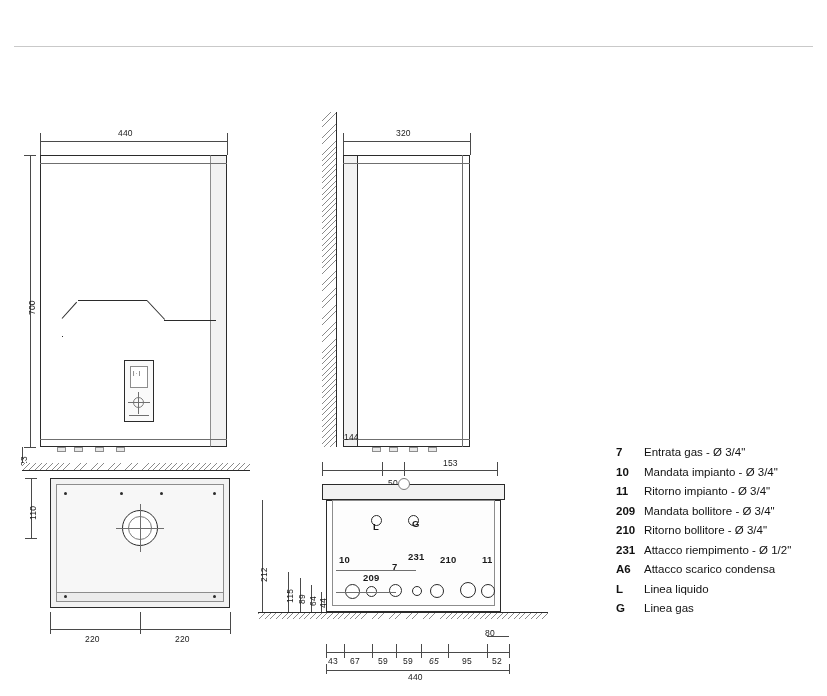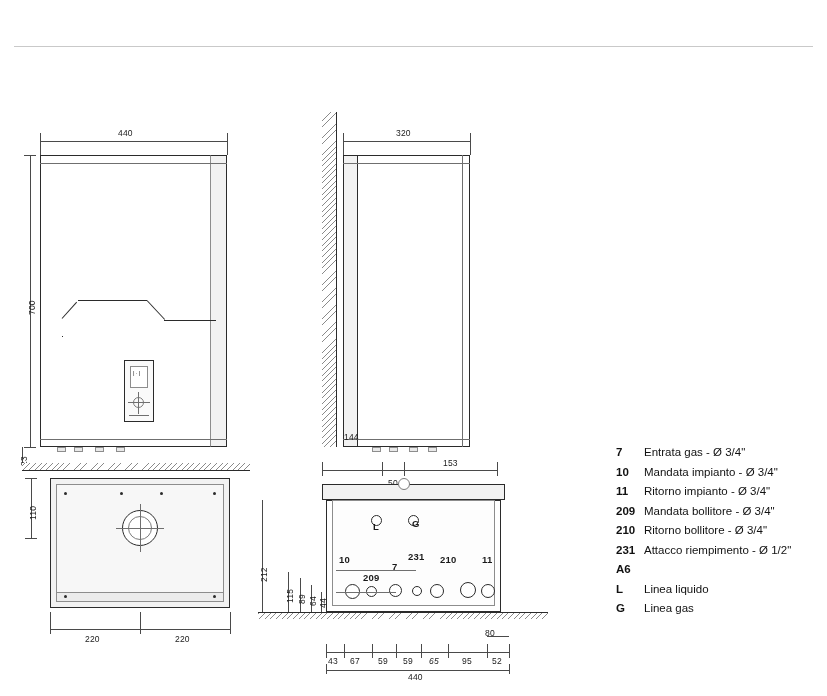--- a/index.html
+++ b/index.html
@@ -331,20 +331,21 @@
     <div class="legend-row">
       <span class="legend-key">210</span>
       <span class="legend-val">Ritorno bollitore - Ø 3/4"</span>
     </div>
     <div class="legend-row">
       <span class="legend-key">231</span>
       <span class="legend-val">Attacco riempimento - Ø 1/2"</span>
     </div>
     <div class="legend-row">
       <span class="legend-key">A6</span>
+      <span class="legend-val">Attacco scarico condensa</span>
     </div>
     <div class="legend-row">
       <span class="legend-key">L</span>
       <span class="legend-val">Linea liquido</span>
     </div>
     <div class="legend-row">
       <span class="legend-key">G</span>
       <span class="legend-val">Linea gas</span>
     </div>
   </div>

